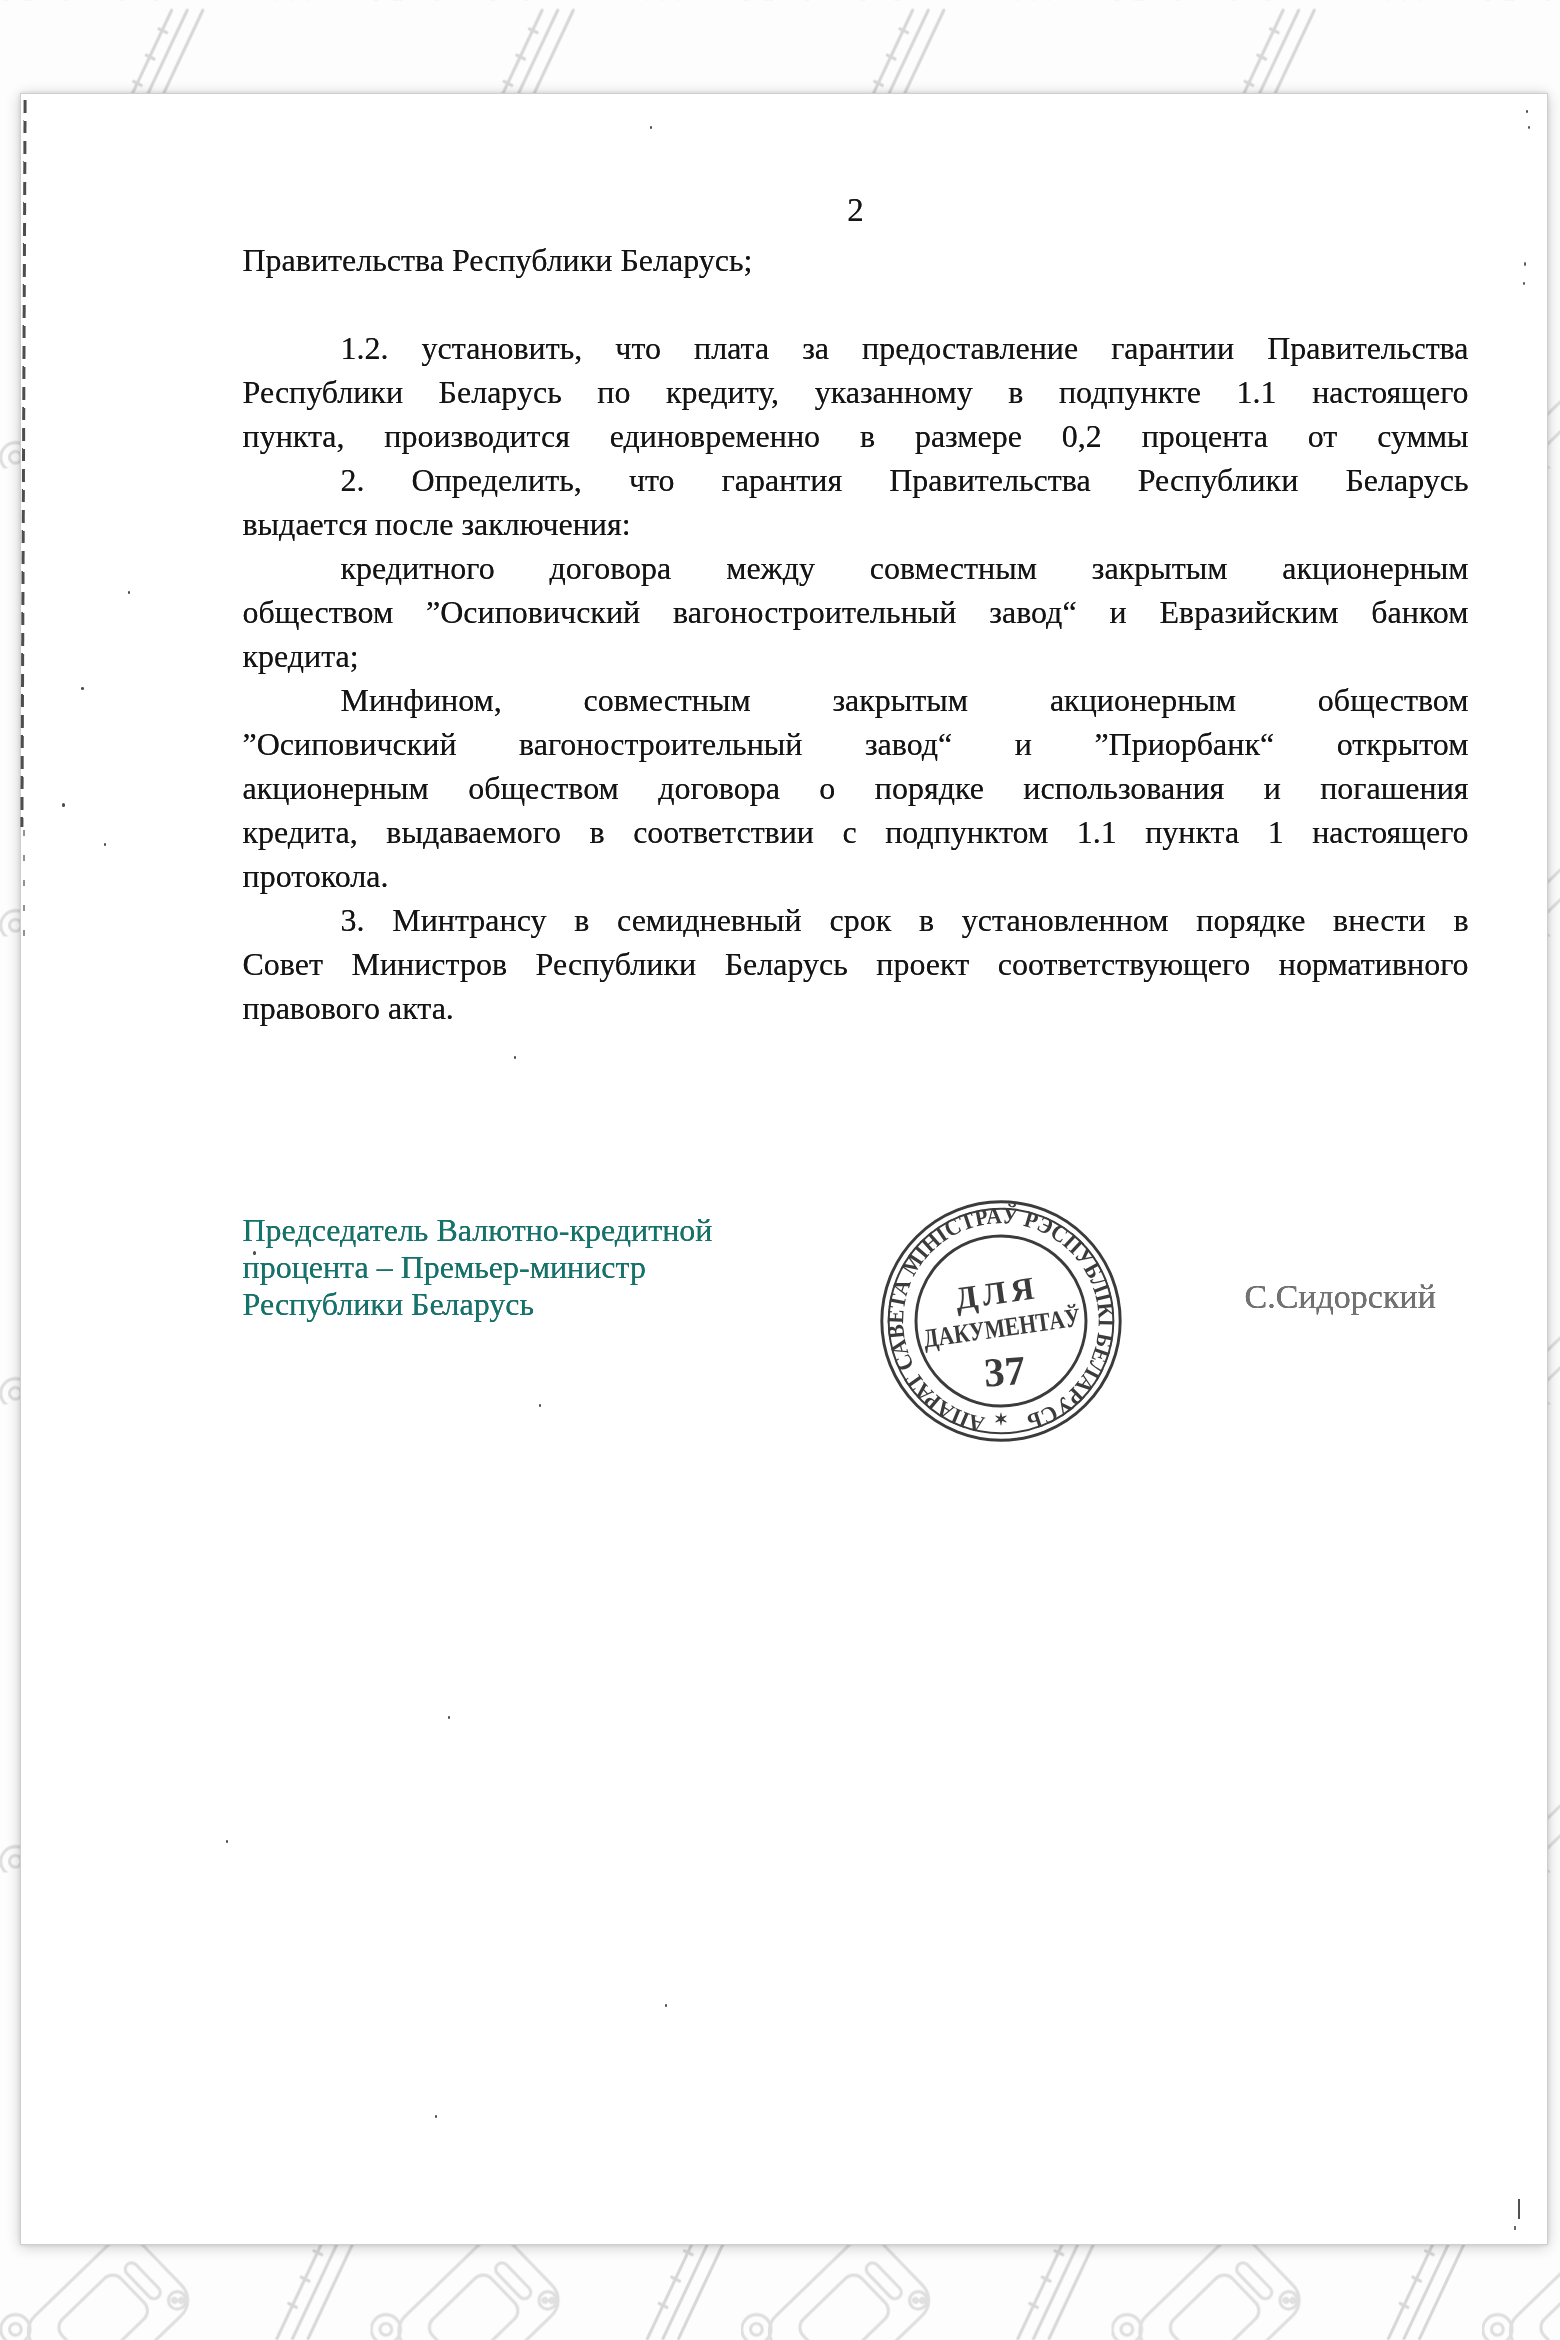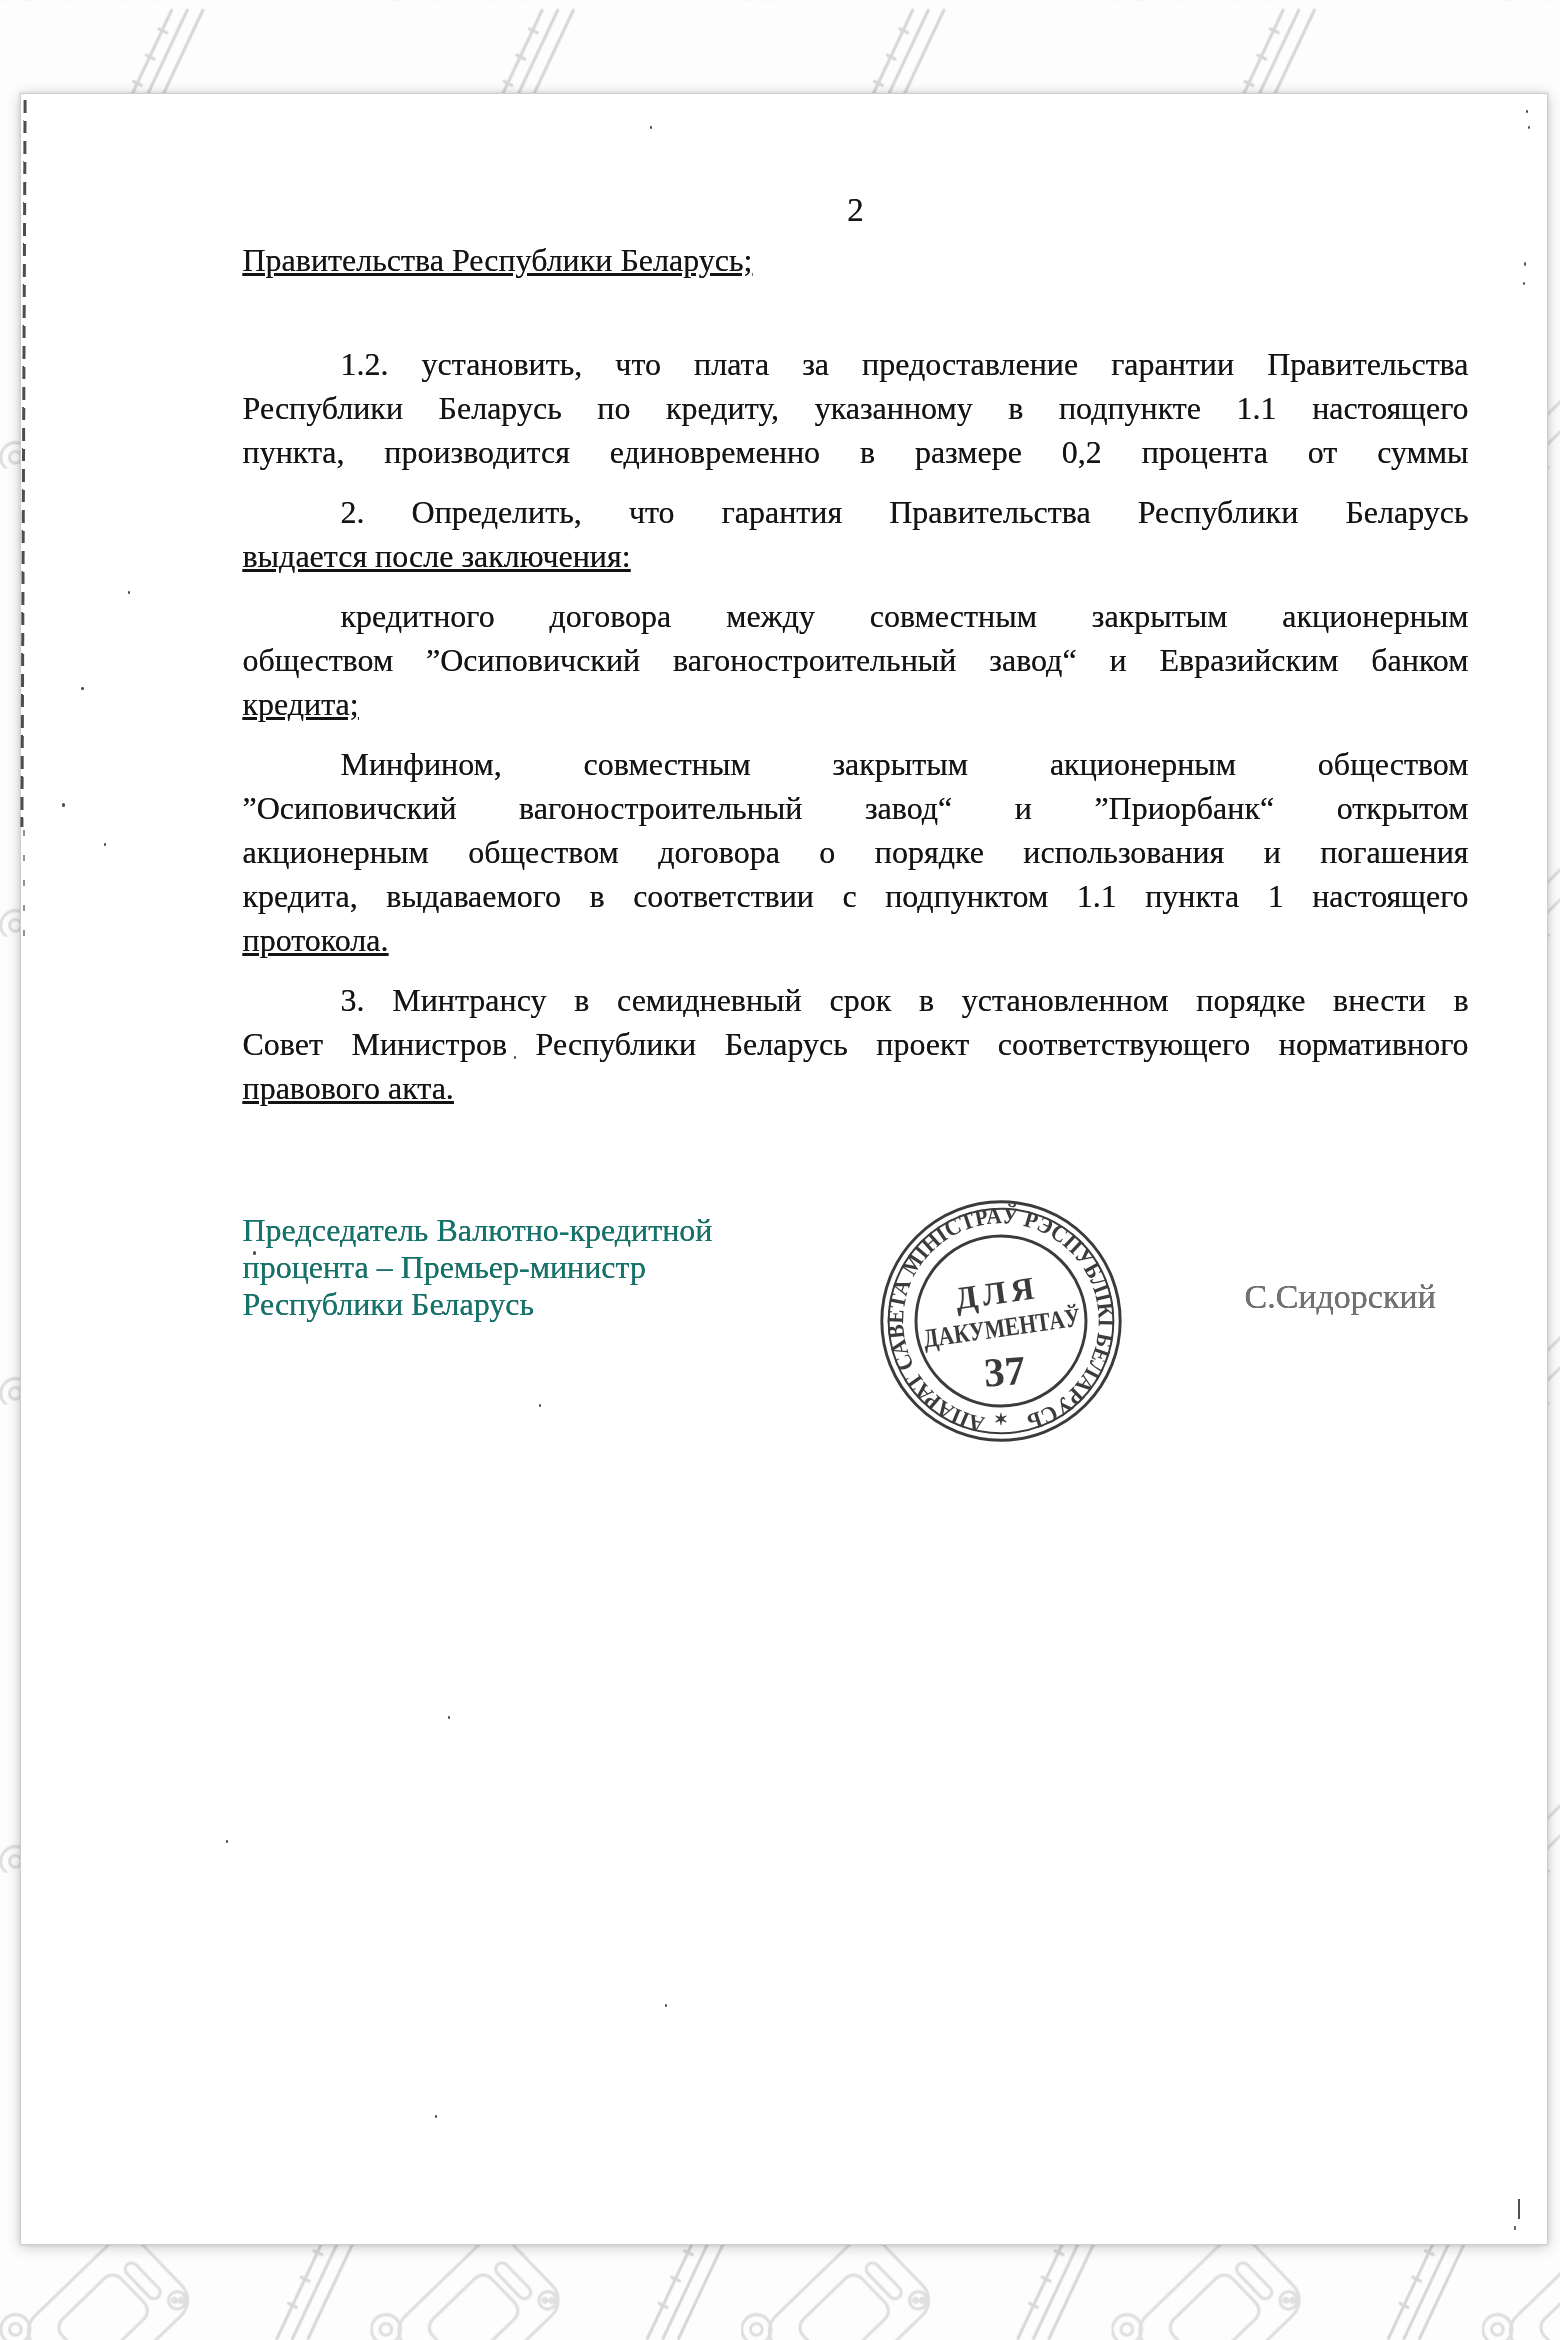--- a/index.html
+++ b/index.html
@@ -22,22 +22,22 @@
   }
   .content{
     position:absolute;left:222px;top:144px;width:1226px;
     color:#141414;
     text-shadow:0 0 0.6px rgba(0,0,0,.75);
   }
   .ln{
     height:44px;line-height:44px;font-size:32px;white-space:nowrap;
   }
   .ln.j{white-space:normal;text-align:justify;text-align-last:justify;overflow:hidden;}
-  .ln.last{text-align:left;text-decoration:underline;}
-  .ln.ind{padding-left:98px;margin-top:16px;}
+  .ln.last{text-align:left;}
+  .ln.ind{padding-left:98px;}
   .vspace{height:44px;}
   .sig{
     position:absolute;left:222px;top:1118px;width:624px;
     color:#0f766e;font-size:32px;line-height:37px;
     text-shadow:0 0 0.6px rgba(0,0,0,.75);
   }
   .signame{
     position:absolute;left:1224px;top:1184px;
     color:#737373;font-size:34px;
     text-shadow:0 0 0.6px rgba(0,0,0,.8);

